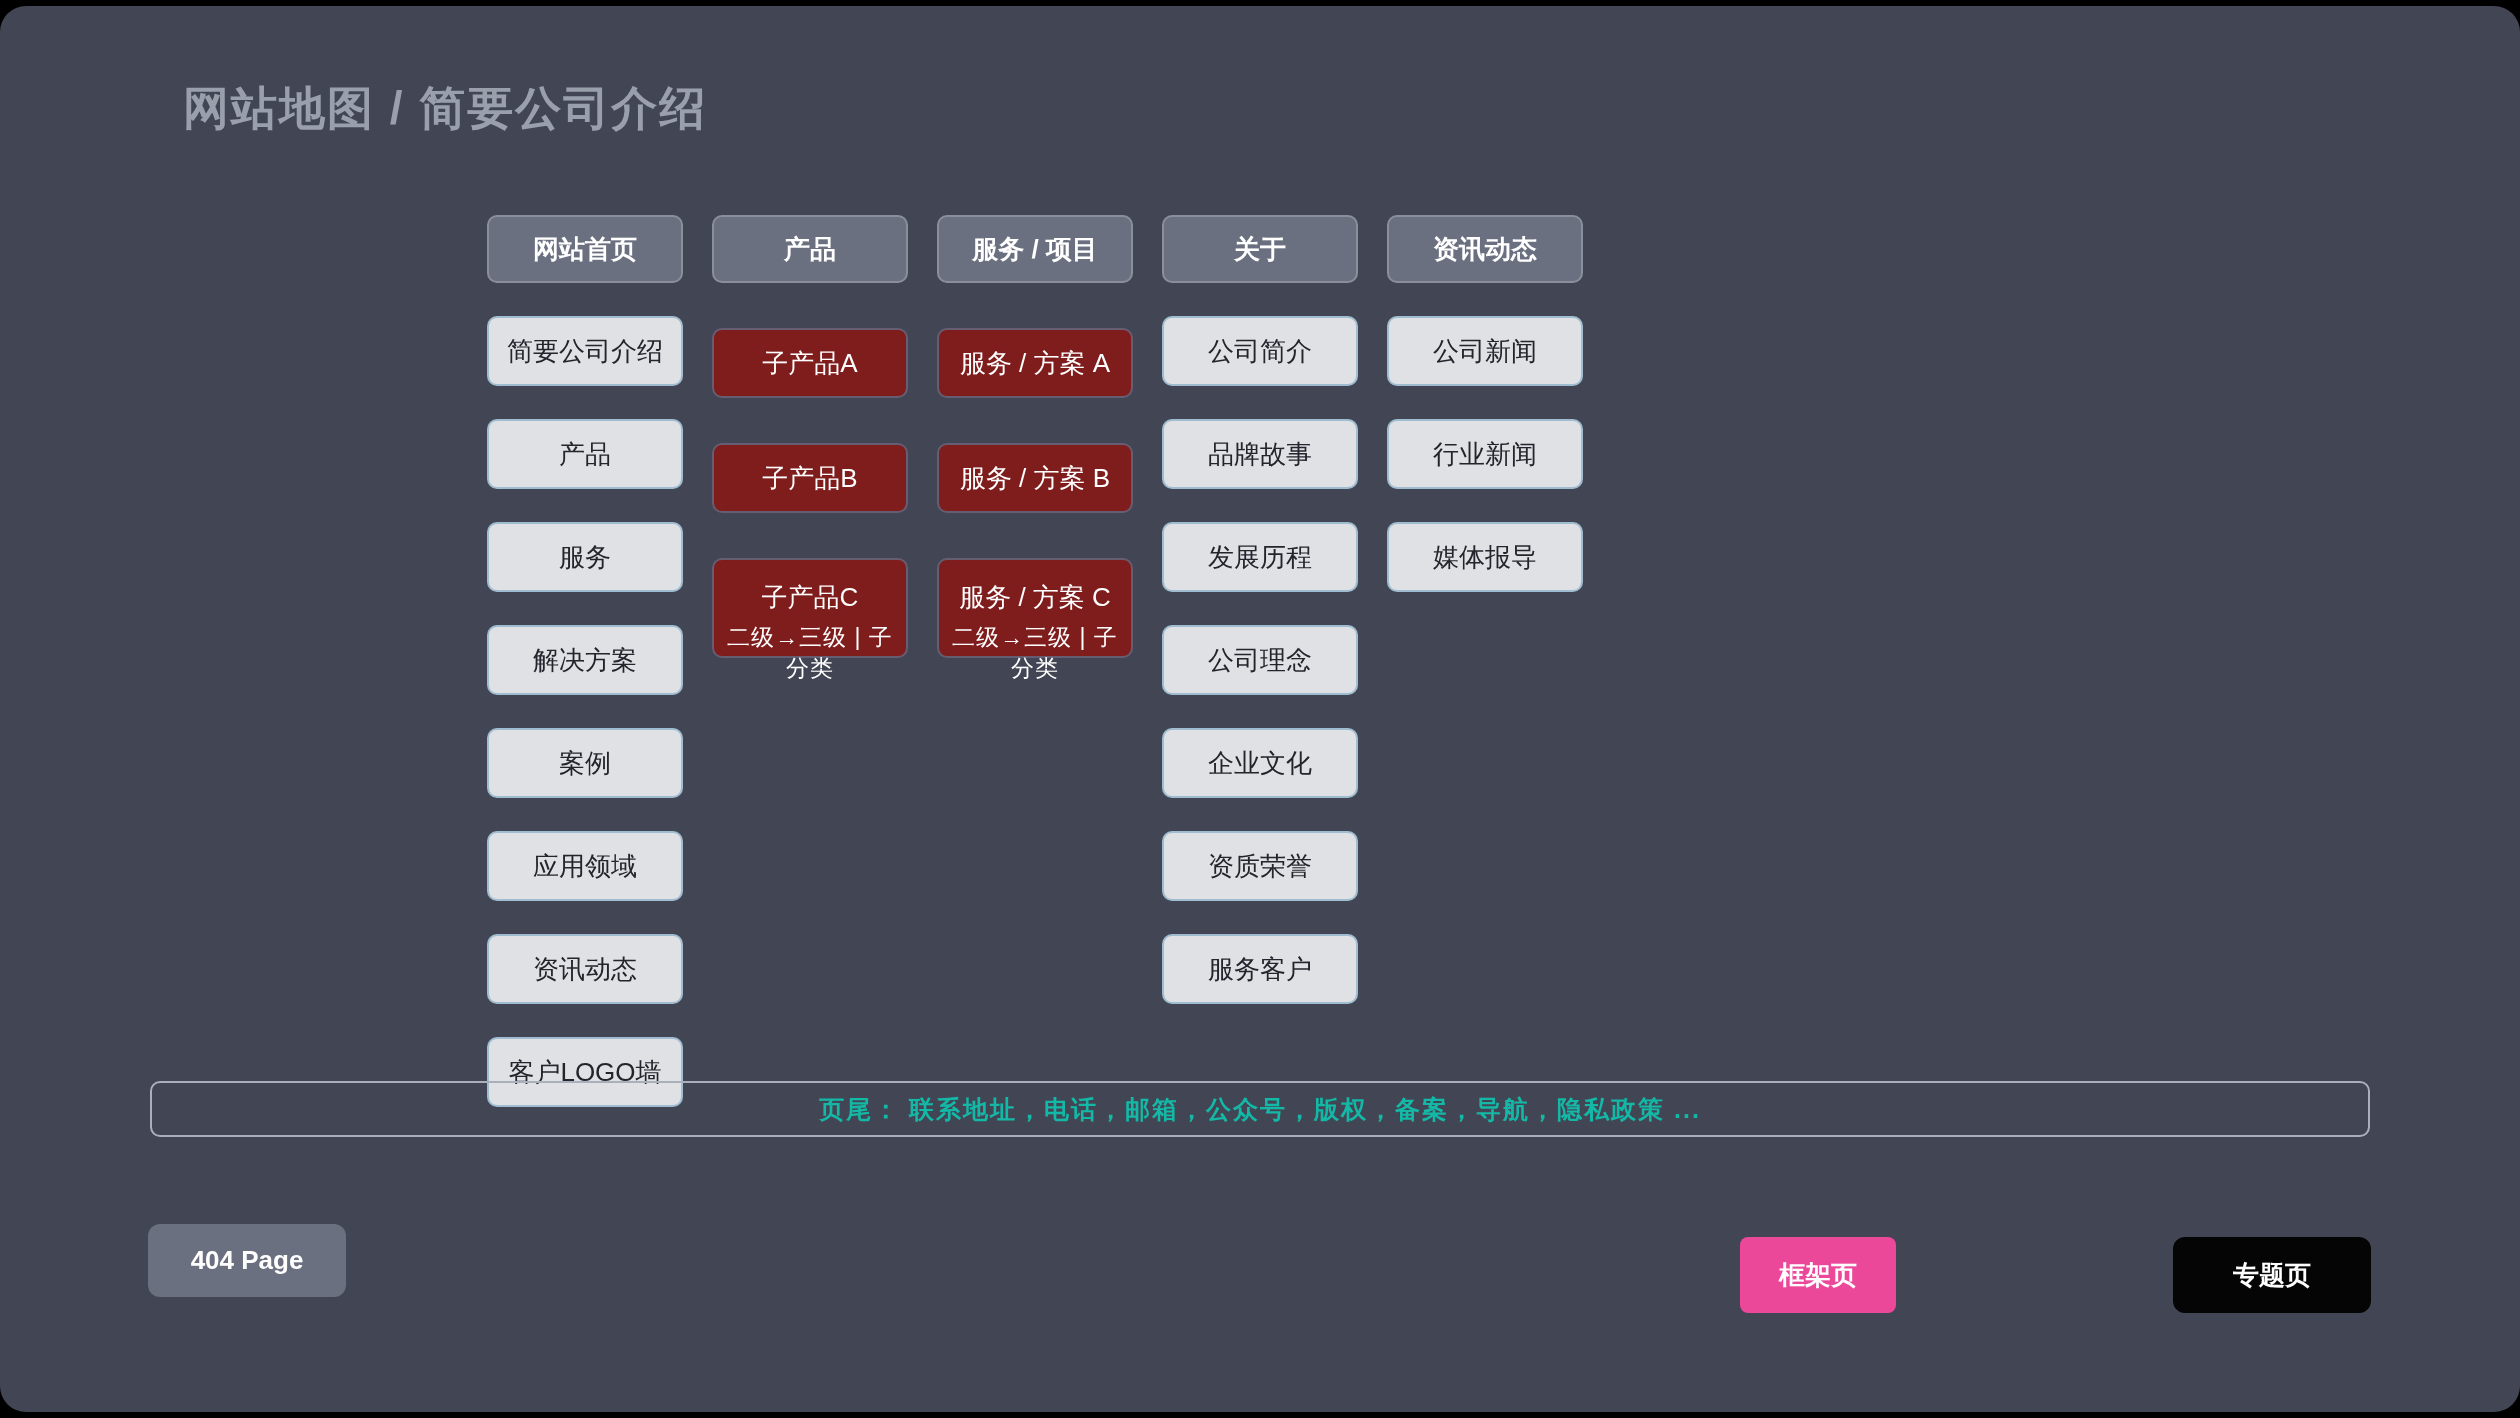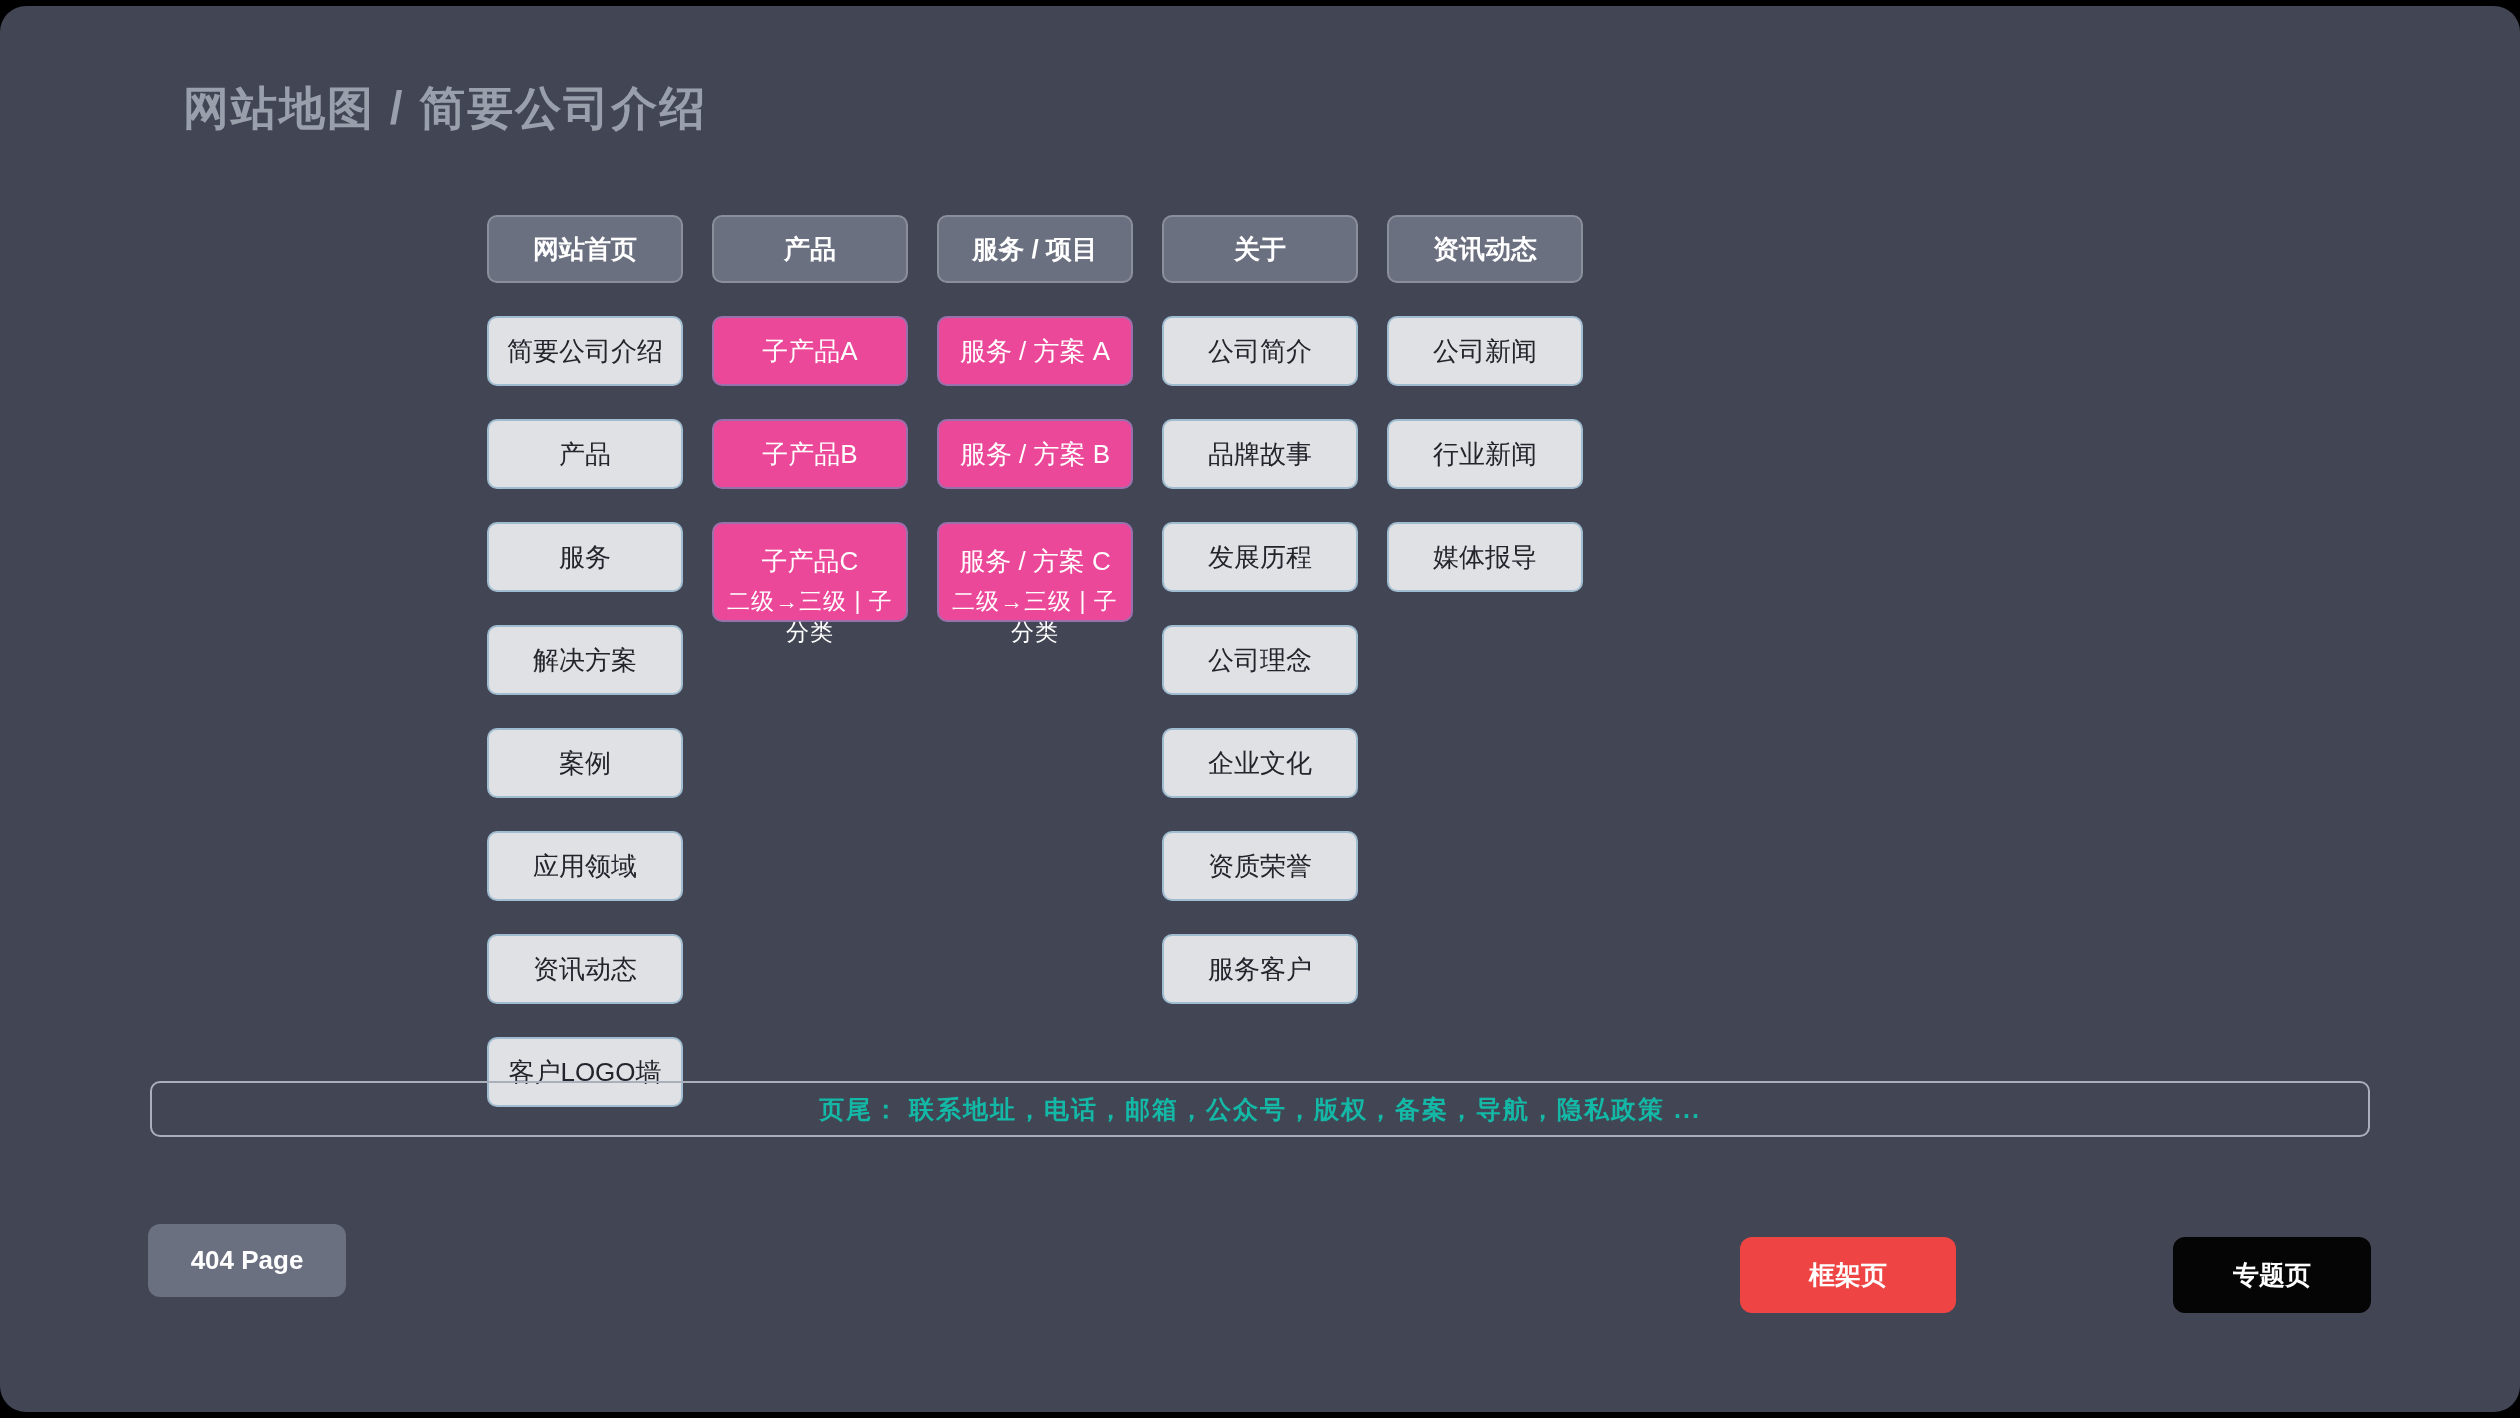--- a/index.html
+++ b/index.html
@@ -11,39 +11,39 @@
   .sitemap{position:absolute;left:487px;top:209px;display:flex;gap:29px;}
   .col{width:196px;display:flex;flex-direction:column;gap:33px;}
   .node{box-sizing:border-box;height:70px;border-radius:10px;display:flex;
     align-items:center;justify-content:center;font-size:26px;text-align:center;}
   .node.header{height:68px;}
   .node.gray{background:#6b7080;color:#ffffff;font-weight:700;
     border:2px solid rgba(255,255,255,0.22);}
   .node.light{background:#dfe1e5;color:#22252c;font-weight:400;
     border:2px solid rgba(96,152,190,0.50);}
   .node.light.header{font-weight:700;border:2px solid #4e88aa;}
-  .node.black{background:#ec4899;color:#ffffff;font-weight:500;
-    border:2px solid rgba(84,146,186,0.55);}
+  .node.black{background:#7f1d1d;color:#ffffff;font-weight:500;
+    border:2px solid rgba(84,146,186,0.55);margin-top:12px;}
   .node.combo{height:100px;flex-direction:column;align-items:stretch;padding:12px;
     justify-content:flex-start;}
   .combo-top{flex:0 0 50px;display:flex;align-items:center;justify-content:center;}
   .combo-divider{height:2px;background:#ffffff;margin:0;}
   .combo-sub{flex:1;display:flex;align-items:center;justify-content:center;
     font-size:23px;font-weight:400;letter-spacing:1px;}
   .footer-bar{position:absolute;left:150px;top:1075px;width:2220px;height:56px;
     box-sizing:border-box;border:2px solid #aab0bb;border-radius:10px;
     display:flex;align-items:center;justify-content:center;color:#14b8a6;
     font-size:25px;font-weight:700;letter-spacing:2px;}
   .btn{position:absolute;box-sizing:border-box;border-radius:12px;display:flex;
     align-items:center;justify-content:center;font-size:26px;font-weight:700;
     cursor:pointer;}
   .btn-404{left:148px;top:1218px;width:198px;height:73px;background:#6b7080;
     color:#ffffff;}
-  .btn-frame{left:1740px;top:1231px;width:216px;height:76px;background:#ef4444;
-    color:#ffffff;}
+  .btn-frame{left:1740px;top:1231px;width:156px;height:76px;background:#ec4899;
+    color:#ffffff;border-radius:8px;}
   .btn-content{left:1951px;top:1231px;width:198px;height:76px;background:#dcdee2;
     color:#101114;}
   .btn-topic{left:2173px;top:1231px;width:198px;height:76px;background:#050505;
     color:#ffffff;}
 </style>
 </head>
 <body>
 
 <div class="canvas">
 

